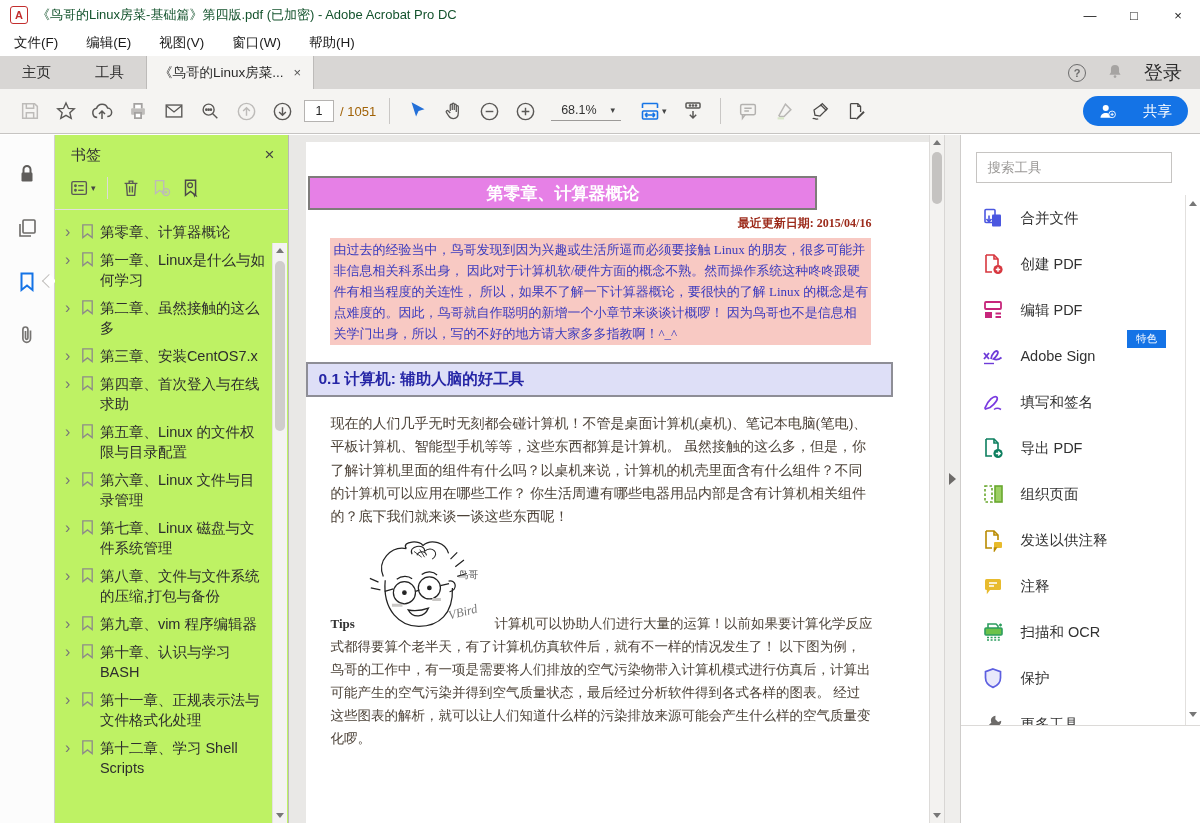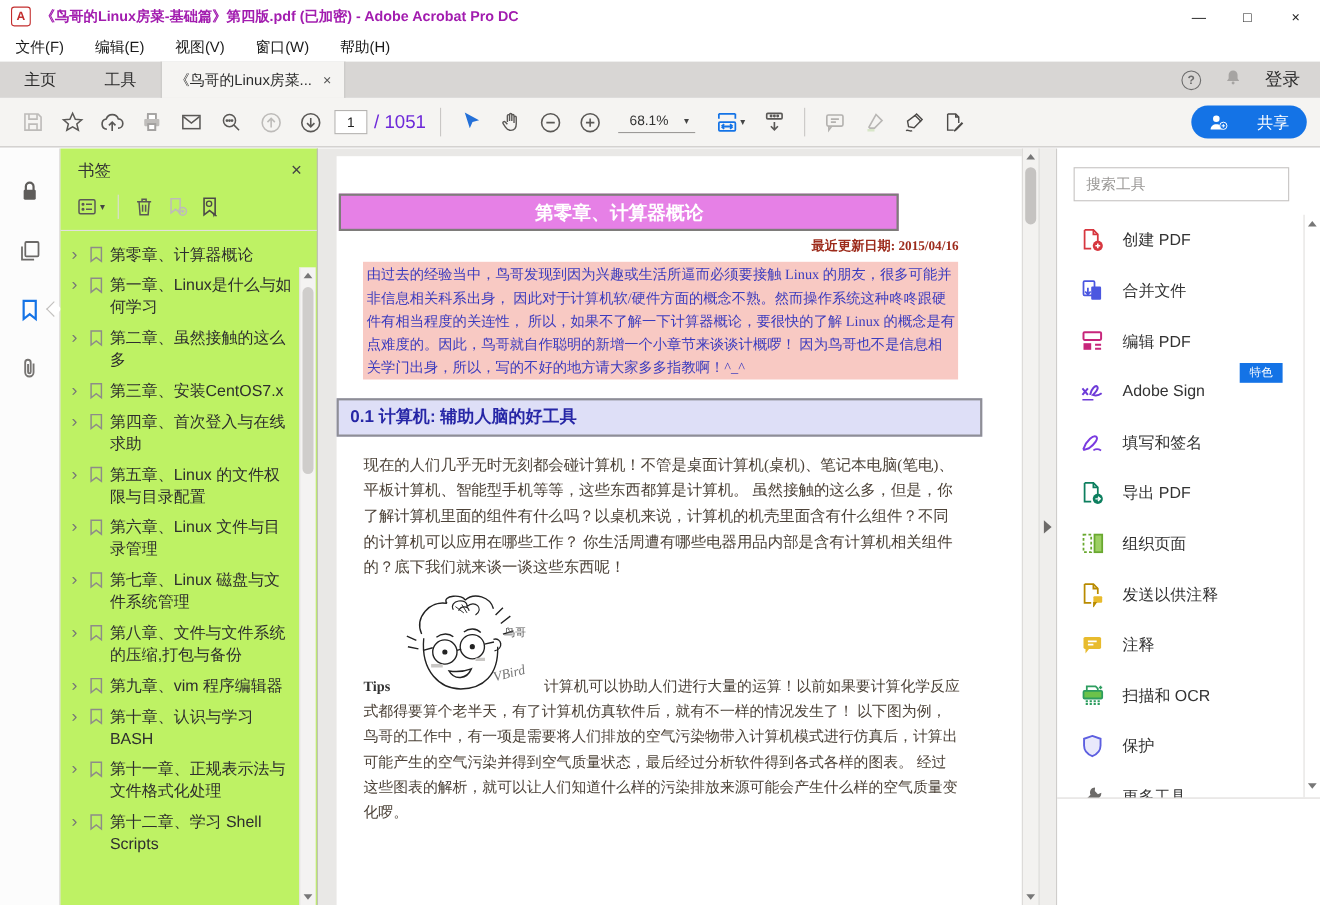--- a/index.html
+++ b/index.html
@@ -4,44 +4,44 @@
 <style>
   html,body{margin:0;padding:0;background:#fff;}
   *{box-sizing:border-box;}
   .app{width:1200px;height:823px;position:relative;overflow:hidden;background:#fff;
        font-family:"Liberation Sans","DejaVu Sans",sans-serif;color:#222;}
 
   
   .titlebar{height:30px;display:flex;align-items:center;padding-left:10px;background:#fff;}
   .pdf-logo{width:18px;height:18px;border-radius:3px;background:#fff;border:1.5px solid #c32e2e;display:inline-flex;align-items:center;justify-content:center;margin-right:9px;}
   .pdf-logo span{color:#c32e2e;font-size:11px;font-weight:bold;line-height:1;}
-  .win-title{font-size:13px;color:#a21caf;font-weight:bold;}
+  .win-title{font-size:13px;color:#14532d;}
   .win-controls{margin-left:auto;display:flex;height:30px;}
   .win-btn{width:44px;display:flex;align-items:center;justify-content:center;font-size:13px;color:#222;}
 
   
   .menubar{height:26px;display:flex;align-items:center;gap:28px;padding-left:14px;font-size:13.5px;color:#1a1a1a;background:#fff;}
   .menu-item{cursor:default;}
 
   
   .tabbar{height:33px;background:#d8d6d4;display:flex;align-items:stretch;}
   .tab{display:flex;align-items:center;padding:0 22px;font-size:14.5px;color:#2b2b2b;}
   .tab.doc{background:#f5f4f2;border-left:1px solid #bdbbb9;border-right:1px solid #bdbbb9;padding:0 12px;gap:10px;max-width:175px;}
   .tab.doc .lbl{white-space:nowrap;overflow:hidden;font-size:13.5px;}
   .tab-close{font-size:13px;color:#555;}
   .tabbar-right{margin-left:auto;display:flex;align-items:center;gap:20px;padding-right:18px;}
   .help-circle{width:18px;height:18px;border:1.6px solid #6c6c6c;border-radius:50%;display:flex;align-items:center;justify-content:center;font-size:11px;font-weight:bold;color:#6c6c6c;}
-  .signin{font-size:16px;color:#2b2b2b;}
+  .signin{font-size:19px;color:#2b2b2b;}
 
   
   .toolbar{height:45px;background:#f5f4f2;border-bottom:1px solid #c6c4c2;display:flex;align-items:center;padding:0 12px;}
   .tbtn{width:36px;height:34px;display:flex;align-items:center;justify-content:center;background:none;border:none;padding:0;}
   .tb-sep{width:1px;height:26px;background:#c9c7c5;margin:0 9px;}
   .page-input{width:30px;height:22px;border:1px solid #b5b3b1;background:#fff;text-align:center;font-size:12.5px;color:#222;margin:0 6px 0 4px;}
-  .page-total{font-size:17px;color:#6d28d9;margin-right:4px;}
+  .page-total{font-size:13px;color:#a16207;margin-right:4px;}
   .zoom-box{display:flex;align-items:center;gap:14px;border-bottom:1px solid #9c9a98;padding:2px 6px 3px 10px;margin:0 8px;font-size:12.5px;color:#333;}
   .caret{font-size:9px;color:#444;}
   .share-btn{margin-left:auto;height:30px;background:#1473e6;border:none;border-radius:15px;color:#fff;display:flex;align-items:center;gap:26px;padding:0 16px;font-size:14.5px;}
 
   
   .main{position:absolute;top:135px;bottom:0;left:0;right:0;display:flex;}
 
   
   .navstrip{width:55px;background:#fcfcfc;border-right:1px solid #d2d0ce;display:flex;flex-direction:column;align-items:center;padding-top:26px;gap:28px;position:relative;}
   .nav-ic{width:26px;height:26px;display:flex;align-items:center;justify-content:center;position:relative;}
@@ -506,38 +506,38 @@
         <span class="tri-right"></span>
       </div>
     </div>
 
     <div class="right-panel">
       <div class="rp-search">
         <input placeholder="搜索工具" style="">
       </div>
       <div class="rp-tools">
         <div class="tool-row">
+          <svg width="24" height="24" viewBox="0 0 24 24" fill="none" stroke="#4b57e0" stroke-width="1.6">
+              <rect x="4" y="3.5" width="10" height="13" rx="1"></rect>
+              <rect x="11" y="8.5" width="9" height="12" rx="1" fill="#4b57e0" stroke="none"></rect>
+              <path d="M8 9.5v6M5.5 13l2.5 2.7L10.5 13" stroke="#4b57e0"></path>
+            </svg>
+          <span class="tool-label">合并文件</span>
+        </div>
+        <div class="tool-row">
           <svg width="24" height="24" viewBox="0 0 24 24" fill="none" stroke="#d7373f" stroke-width="1.6">
               <path d="M5 3h8l4 4v6"></path>
               <path d="M13 3v4h4"></path>
               <path d="M5 3v17h6"></path>
               <circle cx="17" cy="17.5" r="4.6" fill="#d7373f" stroke="none"></circle>
               <path d="M17 15.3v4.4M14.8 17.5h4.4" stroke="#fff" stroke-width="1.4"></path>
             </svg>
           <span class="tool-label">创建 PDF</span>
         </div>
         <div class="tool-row">
-          <svg width="24" height="24" viewBox="0 0 24 24" fill="none" stroke="#4b57e0" stroke-width="1.6">
-              <rect x="4" y="3.5" width="10" height="13" rx="1"></rect>
-              <rect x="11" y="8.5" width="9" height="12" rx="1" fill="#4b57e0" stroke="none"></rect>
-              <path d="M8 9.5v6M5.5 13l2.5 2.7L10.5 13" stroke="#4b57e0"></path>
-            </svg>
-          <span class="tool-label">合并文件</span>
-        </div>
-        <div class="tool-row">
           <svg width="24" height="24" viewBox="0 0 24 24" fill="none" stroke="#c7267b" stroke-width="1.8">
               <rect x="4" y="4" width="16" height="7" rx="1"></rect>
               <rect x="4" y="14" width="7" height="6" fill="#c7267b" stroke="none"></rect>
               <path d="M14.5 15.5h5.5M14.5 19h5.5"></path>
             </svg>
           <span class="tool-label">编辑 PDF</span>
         </div>
         <div class="tool-row">
           <svg width="24" height="24" viewBox="0 0 24 24">
               <path d="M3 15l5-6M3 9l5 6" stroke="#6e3bd8" stroke-width="1.8"></path>

